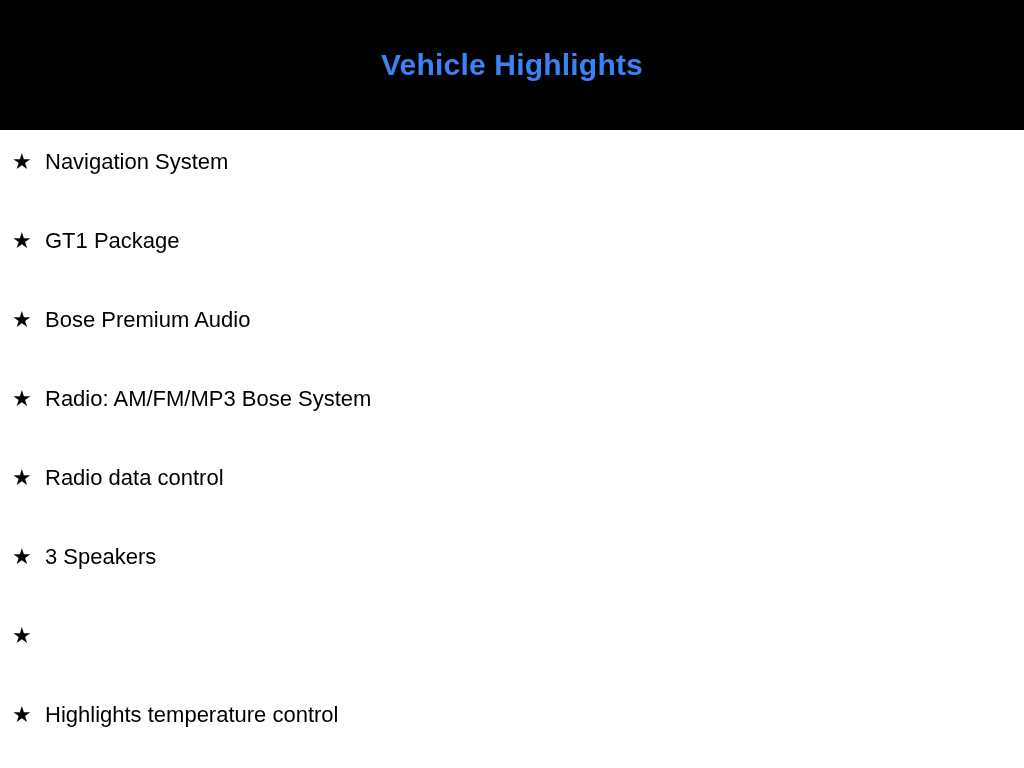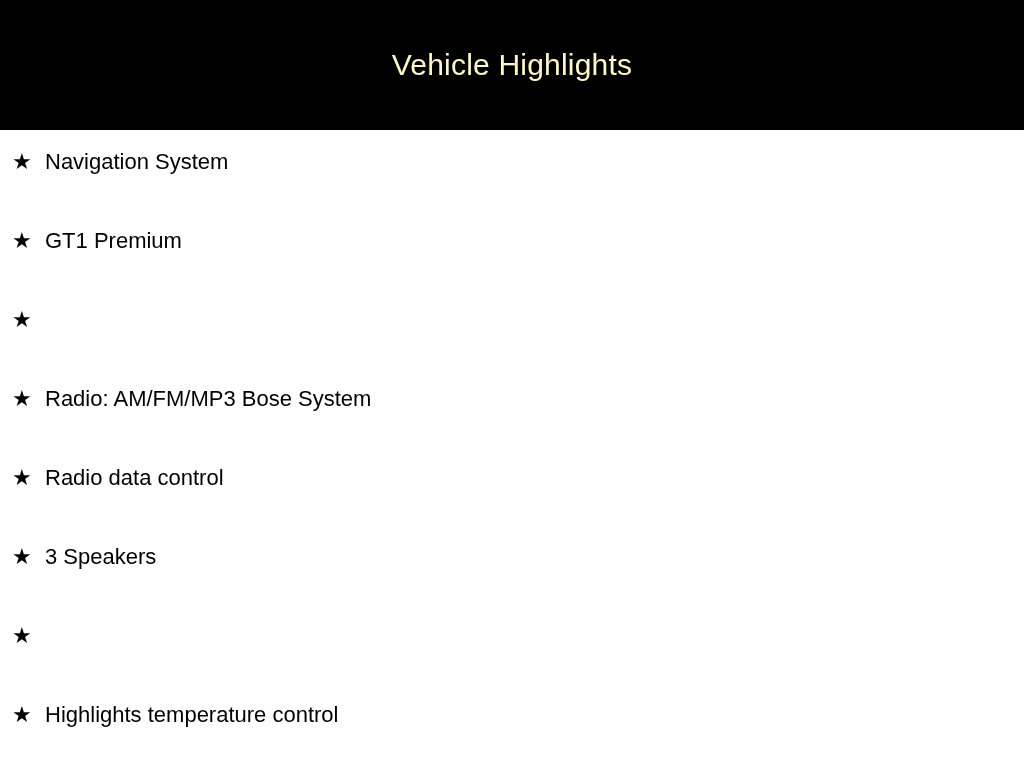--- a/index.html
+++ b/index.html
@@ -29,24 +29,24 @@
     left: 0;
     width: 1024px;
     height: 130px;
     background: #000000;
     display: flex;
     align-items: center;
     justify-content: center;
     box-sizing: border-box;
   }
   .header-title {
-    color: #fef9c3;
+    color: #3b82f6;
     font-family: "Liberation Sans", sans-serif;
     font-size: 30px;
-    font-weight: normal;
+    font-weight: bold;
     letter-spacing: 0.2px;
     line-height: 1;
     text-align: right;
     margin: 0;
     padding: 0;
     white-space: nowrap;
   }
 
   
   .highlights-list {
@@ -102,25 +102,26 @@
 
   <ul class="highlights-list">
 
     <li class="highlight-item">
       <span class="bullet-star">★</span>
       <span class="highlight-label">Navigation System</span>
     </li>
 
     <li class="highlight-item">
       <span class="bullet-star">★</span>
-      <span class="highlight-label">GT1 Premium</span>
+      <span class="highlight-label">GT1 Package</span>
     </li>
 
     <li class="highlight-item">
       <span class="bullet-star">★</span>
+      <span class="highlight-label">Bose Premium Audio</span>
     </li>
 
     <li class="highlight-item">
       <span class="bullet-star">★</span>
       <span class="highlight-label">Radio: AM/FM/MP3 Bose System</span>
     </li>
 
     <li class="highlight-item">
       <span class="bullet-star">★</span>
       <span class="highlight-label">Radio data control</span>

